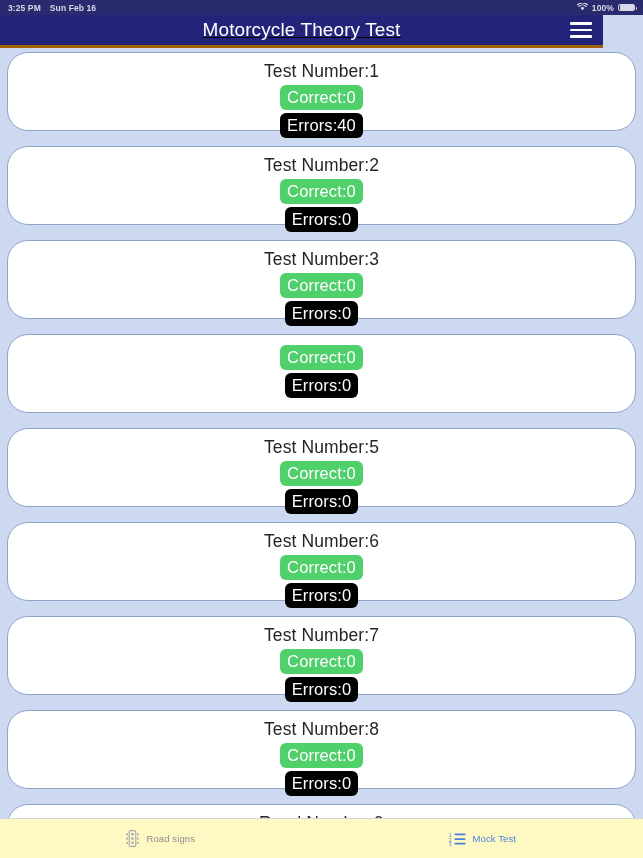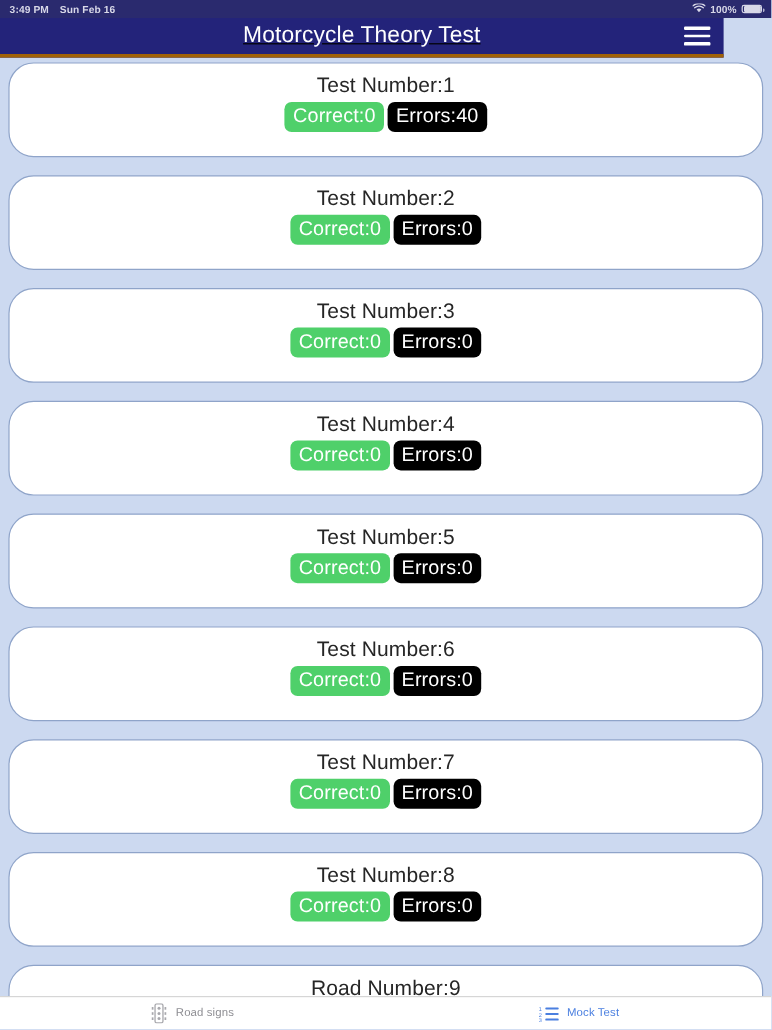--- a/index.html
+++ b/index.html
@@ -141,20 +141,21 @@
     line-height: 22px;
     letter-spacing: 0.1px;
   }
 
   .badge-row {
     margin-top: 3px;
     display: flex;
     justify-content: center;
     align-items: center;
     gap: 3px;
+    flex-direction: column;
   }
 
   .badge {
     display: inline-block;
     color: #ffffff;
     font-size: 16.5px;
     font-weight: 400;
     line-height: 22px;
     padding: 1px 7px 2px 7px;
     border-radius: 6px;
@@ -162,22 +163,22 @@
     white-space: nowrap;
   }
   .badge-correct { background: #4fd06a; }
   .badge-errors  { background: #000000; }
 
   
   .tab-bar {
     position: absolute;
     bottom: 0; left: 0;
     width: 643px;
-    height: 28px;
-    background: #ffffff;
+    height: 40px;
+    background: #fef9c3;
     border-top: 1px solid #d6d6d6;
     display: flex;
     z-index: 40;
   }
   .tab-item {
     flex: 1;
     display: flex;
     align-items: center;
     justify-content: center;
     gap: 7px;
@@ -191,21 +192,21 @@
   .tab-active .tab-label   { color: #4a7fe0; }
   .tab-icon { display: flex; align-items: center; justify-content: center; }
 </style>
 </head>
 <body>
 
 <div class="device">
 
   <div class="status-bar">
     <div class="status-left">
-      <span>3:49 PM</span>
+      <span>3:25 PM</span>
       <span>Sun Feb 16</span>
     </div>
     <div class="status-right">
       <span class="wifi-icon">
         <svg width="11" height="8" viewBox="0 0 11 8">
           <path d="M5.5 7.2 L3.5 5.0 a3 3 0 0 1 4 0 Z" fill="#d8d8e8"></path>
           <path d="M1.9 3.5 a5.2 5.2 0 0 1 7.2 0" stroke="#d8d8e8" stroke-width="1.1" fill="none" stroke-linecap="round"></path>
           <path d="M0.5 1.8 a7.5 7.5 0 0 1 10 0" stroke="#d8d8e8" stroke-width="1.1" fill="none" stroke-linecap="round"></path>
         </svg>
       </span>
@@ -241,21 +242,20 @@
         </div>
       </div>
       <div class="test-card">
         <div class="test-title">Test Number:3</div>
         <div class="badge-row">
           <span class="badge badge-correct">Correct:0</span>
           <span class="badge badge-errors">Errors:0</span>
         </div>
       </div>
       <div class="test-card">
-        <div class="test-title">Test Number:4</div>
         <div class="badge-row">
           <span class="badge badge-correct">Correct:0</span>
           <span class="badge badge-errors">Errors:0</span>
         </div>
       </div>
       <div class="test-card">
         <div class="test-title">Test Number:5</div>
         <div class="badge-row">
           <span class="badge badge-correct">Correct:0</span>
           <span class="badge badge-errors">Errors:0</span>

